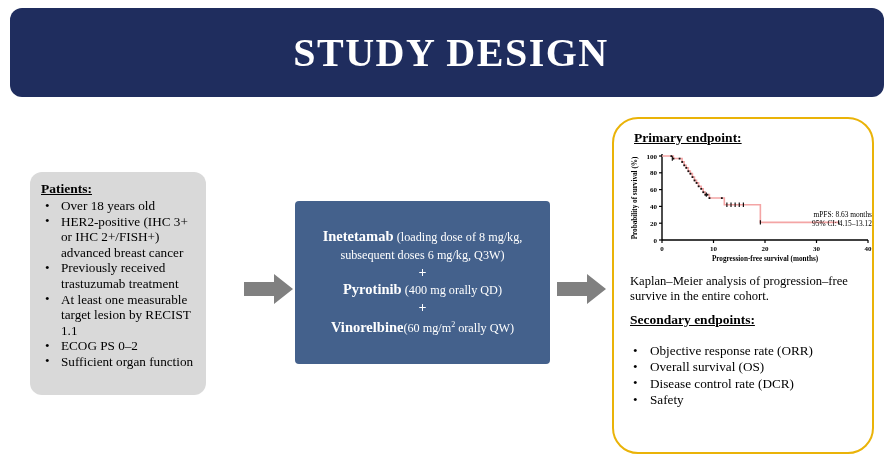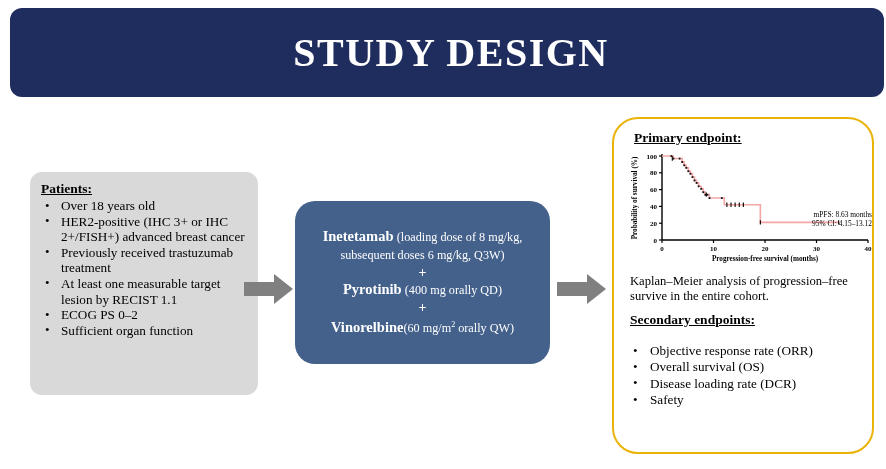--- a/index.html
+++ b/index.html
@@ -19,21 +19,21 @@
     display:flex;align-items:center;justify-content:center;padding-left:8px;
   }
   .title-text{
     color:#ffffff;font-size:40px;font-weight:bold;
     letter-spacing:1.5px;line-height:1;
     font-family:"Liberation Serif", serif;
   }
 
   
   .patients-box{
-    position:absolute;left:30px;top:172px;width:228px;height:223px;
+    position:absolute;left:30px;top:172px;width:176px;height:223px;
     background:#d9d9d9;border-radius:12px;
     box-sizing:border-box;padding:9px 8px 6px 11px;
   }
   .hdr{
     font-weight:bold;text-decoration:underline;
     font-size:13.5px;line-height:16px;color:#000;
     margin-bottom:1px;
   }
   ul.blist{list-style:none;margin:0;padding:0;}
   ul.blist li{
@@ -45,21 +45,21 @@
     position:absolute;left:4px;top:-0.5px;font-size:13px;line-height:15.6px;
   }
 
   
   .arrow{position:absolute;}
   .arrow svg{display:block;}
 
   
   .tx-box{
     position:absolute;left:295px;top:201px;width:255px;height:163px;
-    background:#44618c;border-radius:20px;
+    background:#44618c;border-radius:4px;
     box-sizing:border-box;
     display:flex;flex-direction:column;align-items:center;justify-content:center;
     padding:4px 10px;
   }
   .tx-line{
     color:#ffffff;text-align:center;
     font-size:13px;line-height:17px;width:100%;
   }
   .tx-line b{font-size:14.5px;font-weight:bold;}
   .tx-sub{font-size:12.2px;}
@@ -208,18 +208,18 @@
         <div>95% CI: 4.15–13.12</div>
       </div>
     </div>
 
     <div class="km-caption">Kaplan–Meier analysis of progression–free survive in the entire cohort.</div>
 
     <div class="sec-hdr">Secondary endpoints:</div>
     <ul class="blist">
       <li><span class="bul">•</span><span>Objective response rate (ORR)</span></li>
       <li><span class="bul">•</span><span>Overall survival (OS)</span></li>
-      <li><span class="bul">•</span><span>Disease loading rate (DCR)</span></li>
+      <li><span class="bul">•</span><span>Disease control rate (DCR)</span></li>
       <li><span class="bul">•</span><span>Safety</span></li>
     </ul>
   </div>
 
 </div>
 
 </body></html>

